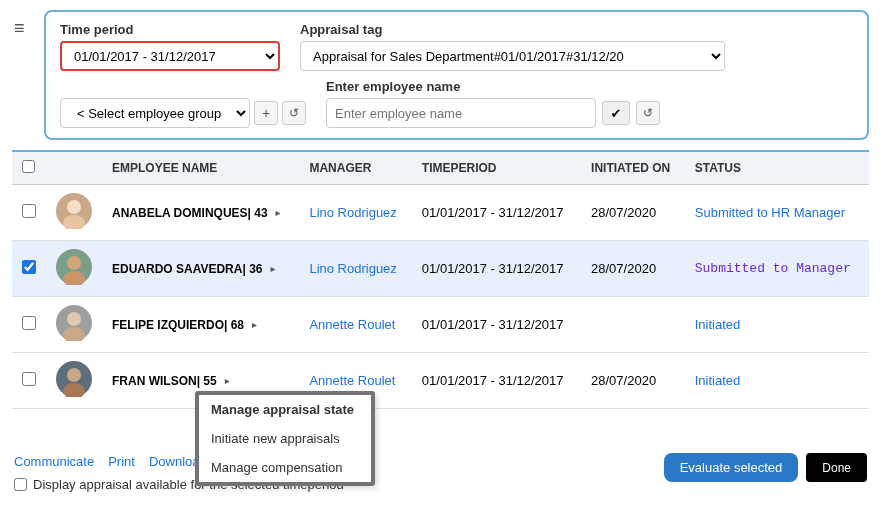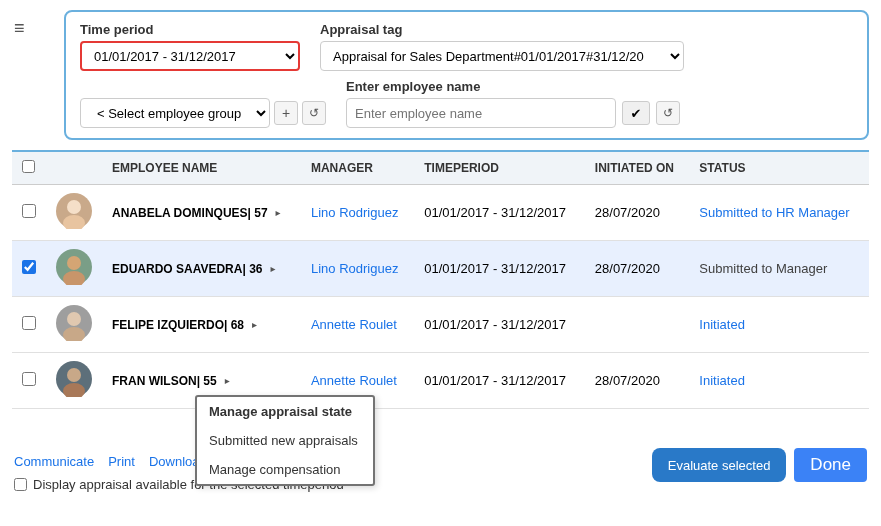--- a/index.html
+++ b/index.html
@@ -42,21 +42,21 @@
       height: 30px;
       background: #fff;
       cursor: pointer;
     }
 
     .appraisal-select {
       border: 1px solid #ccc;
       border-radius: 4px;
       padding: 4px 8px;
       font-size: 13px;
-      width: 364px;
+      width: 425px;
       height: 30px;
       background: #fff;
       cursor: pointer;
     }
 
     .manage-row {
       display: flex;
       gap: 20px;
       align-items: flex-end;
     }
@@ -210,21 +210,21 @@
       color: #1a73e8;
       cursor: pointer;
       font-size: 13px;
     }
 
     .dropdown-menu {
       position: absolute;
       bottom: 40px;
       left: 195px;
       background: #fff;
-      border: 2px solid #737373;
+      border: 4px solid #737373;
       border-radius: 3px;
       min-width: 180px;
       z-index: 100;
       box-shadow: 2px 2px 6px rgba(0,0,0,0.15);
     }
 
     .dropdown-item {
       padding: 7px 12px;
       cursor: pointer;
       font-size: 13px;
@@ -247,26 +247,26 @@
       background: #2979c8;
       color: #fff;
       border: none;
       border-radius: 8px;
       padding: 7px 16px;
       font-size: 13px;
       cursor: pointer;
     }
 
     .btn-done {
-      background: #3b82f6;
+      background: #000000;
       color: #fff;
       border: none;
       border-radius: 4px;
       padding: 7px 16px;
-      font-size: 17px;
+      font-size: 12px;
       cursor: pointer;
     }
 
     .display-row {
       padding: 4px 14px;
       font-size: 13px;
       color: #333;
       display: flex;
       align-items: center;
       gap: 6px;
@@ -285,21 +285,21 @@
       accent-color: #1a73e8;
       width: 14px;
       height: 14px;
     }
   </style>
 </head>
 <body>
 
 <div class="hamburger">≡</div>
 
-<div class="top-section" style="margin-left: 64px;">
+<div class="top-section" style="margin-left: 44px;">
   <div class="top-row">
     <div class="field-group">
       <label class="field-label">Time period</label>
       <select class="time-period-select">
         <option value="01/01/2017 - 31/12/2017">01/01/2017 - 31/12/2017</option>
       </select>
     </div>
     <div class="field-group">
       <label class="field-label">Appraisal tag</label>
       <select class="appraisal-select">
@@ -348,21 +348,21 @@
       </td>
       <td style="width:44px;">
         <svg width="36" height="36" viewBox="0 0 36 36">
               <circle cx="18" cy="18" r="18" fill="#c9a98a"></circle>
               <circle cx="18" cy="14" r="7" fill="#f5dfc8"></circle>
               <ellipse cx="18" cy="30" rx="11" ry="8" fill="#e8c4a0"></ellipse>
             </svg>
       </td>
       <td>
         <div class="employee-cell">
-          <span class="emp-name">ANABELA DOMINQUES| 57</span>
+          <span class="emp-name">ANABELA DOMINQUES| 43</span>
           <span class="emp-arrow">▸</span>
         </div>
       </td>
       <td style="color:#1a73e8;">Lino Rodriguez</td>
       <td>01/01/2017 - 31/12/2017</td>
       <td>28/07/2020</td>
       <td style="color:#1a73e8;">Submitted to HR Manager</td>
     </tr>
         <tr style="background: rgb(232, 240, 254);">
       <td style="text-align:center;">
@@ -377,21 +377,21 @@
       </td>
       <td>
         <div class="employee-cell">
           <span class="emp-name">EDUARDO SAAVEDRA| 36</span>
           <span class="emp-arrow">▸</span>
         </div>
       </td>
       <td style="color:#1a73e8;">Lino Rodriguez</td>
       <td>01/01/2017 - 31/12/2017</td>
       <td>28/07/2020</td>
-      <td style="color:#404040;">Submitted to Manager</td>
+      <td style="color:#6d28d9;font-family:Liberation Mono, monospace;">Submitted to Manager</td>
     </tr>
         <tr>
       <td style="text-align:center;">
         <input type="checkbox" class="checkbox-blue" style="">
       </td>
       <td style="width:44px;">
         <svg width="36" height="36" viewBox="0 0 36 36">
               <circle cx="18" cy="18" r="18" fill="#9e9e9e"></circle>
               <circle cx="18" cy="14" r="7" fill="#e0c8b0"></circle>
               <ellipse cx="18" cy="30" rx="11" ry="8" fill="#c8a888"></ellipse>
@@ -444,21 +444,21 @@
       <span>▼</span>
     </div>
   </div>
   <div class="display-row">
     <input type="checkbox" style="">
     <span>Display appraisal available for the selected timeperiod</span>
   </div>
 
   <div class="dropdown-menu" id="dropdown-menu">
   <div class="dropdown-item active">Manage appraisal state</div>
-      <div class="dropdown-item">Submitted new appraisals</div>
+      <div class="dropdown-item">Initiate new appraisals</div>
       <div class="dropdown-item">Manage compensation</div>
     </div>
 
   <div class="right-buttons">
     <button class="btn-evaluate">Evaluate selected</button>
     <button class="btn-done">Done</button>
   </div>
 </div>
 
 </body></html>

